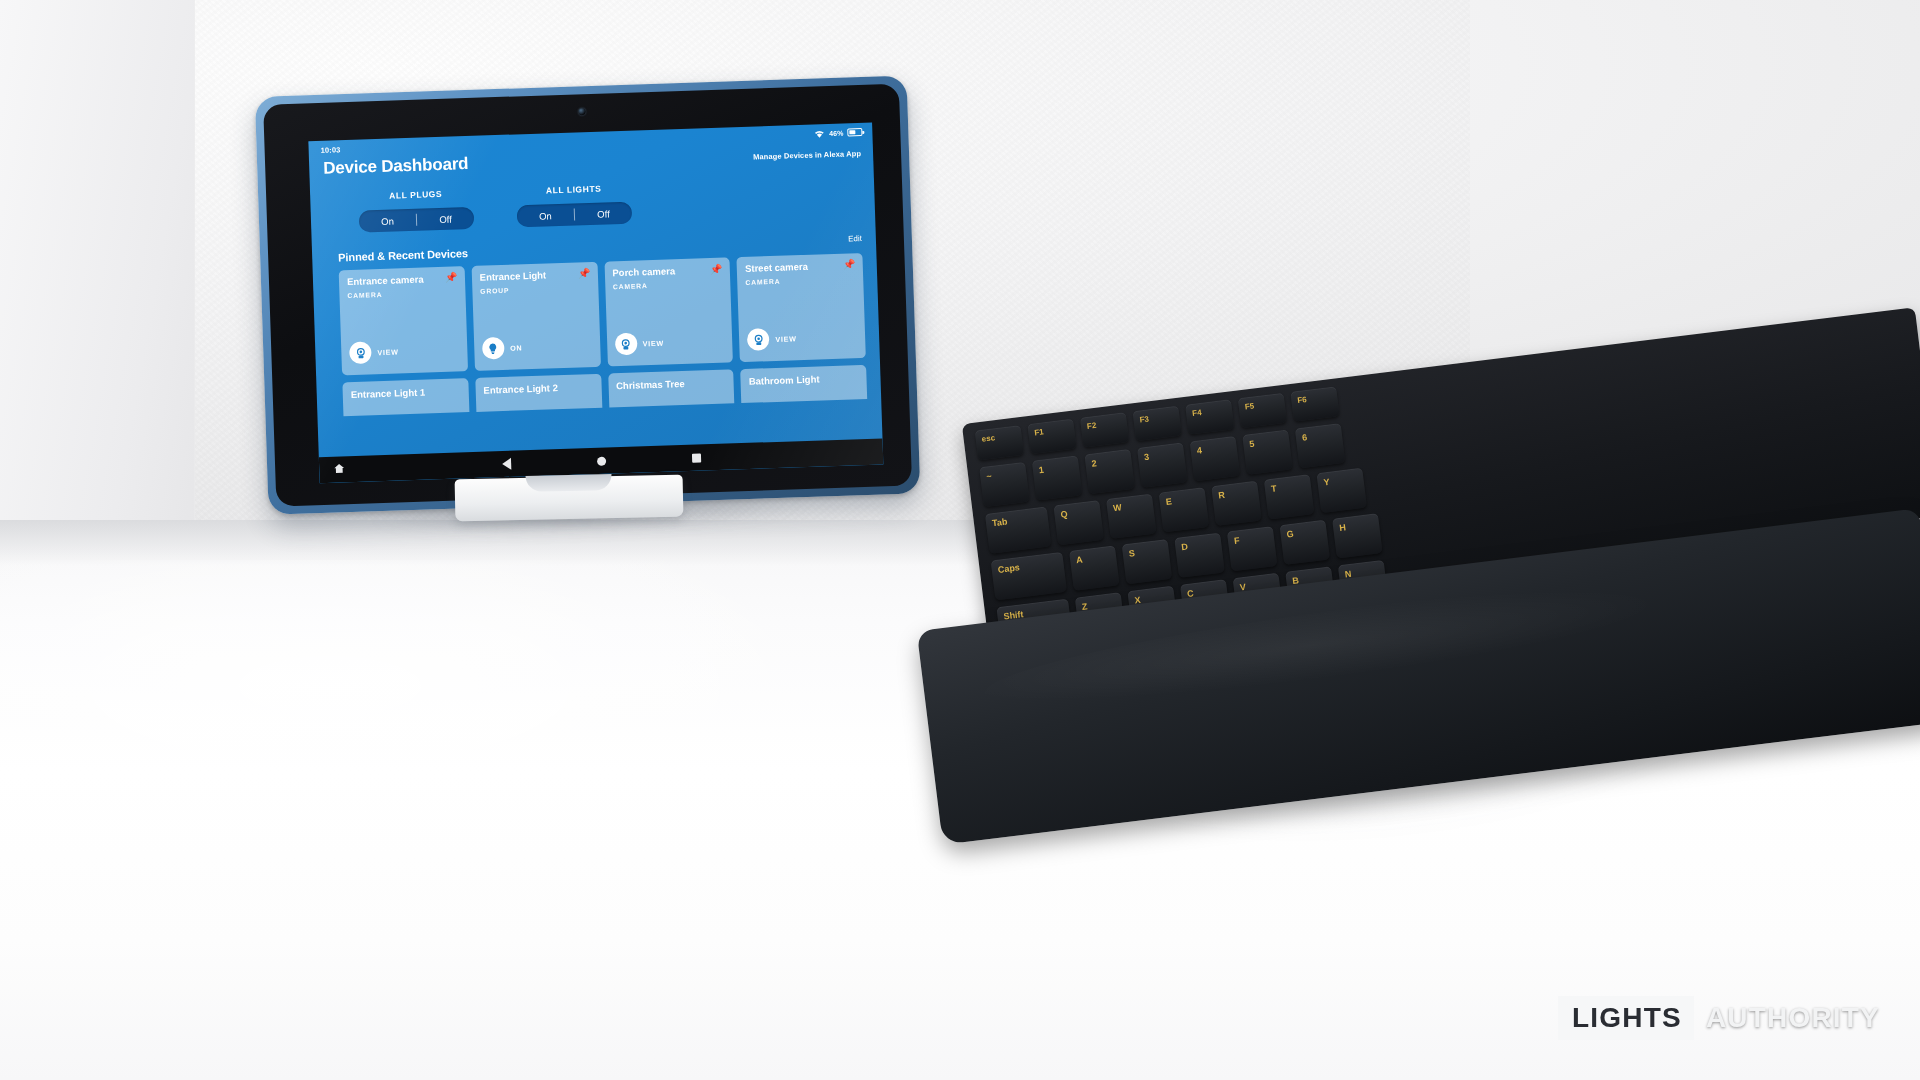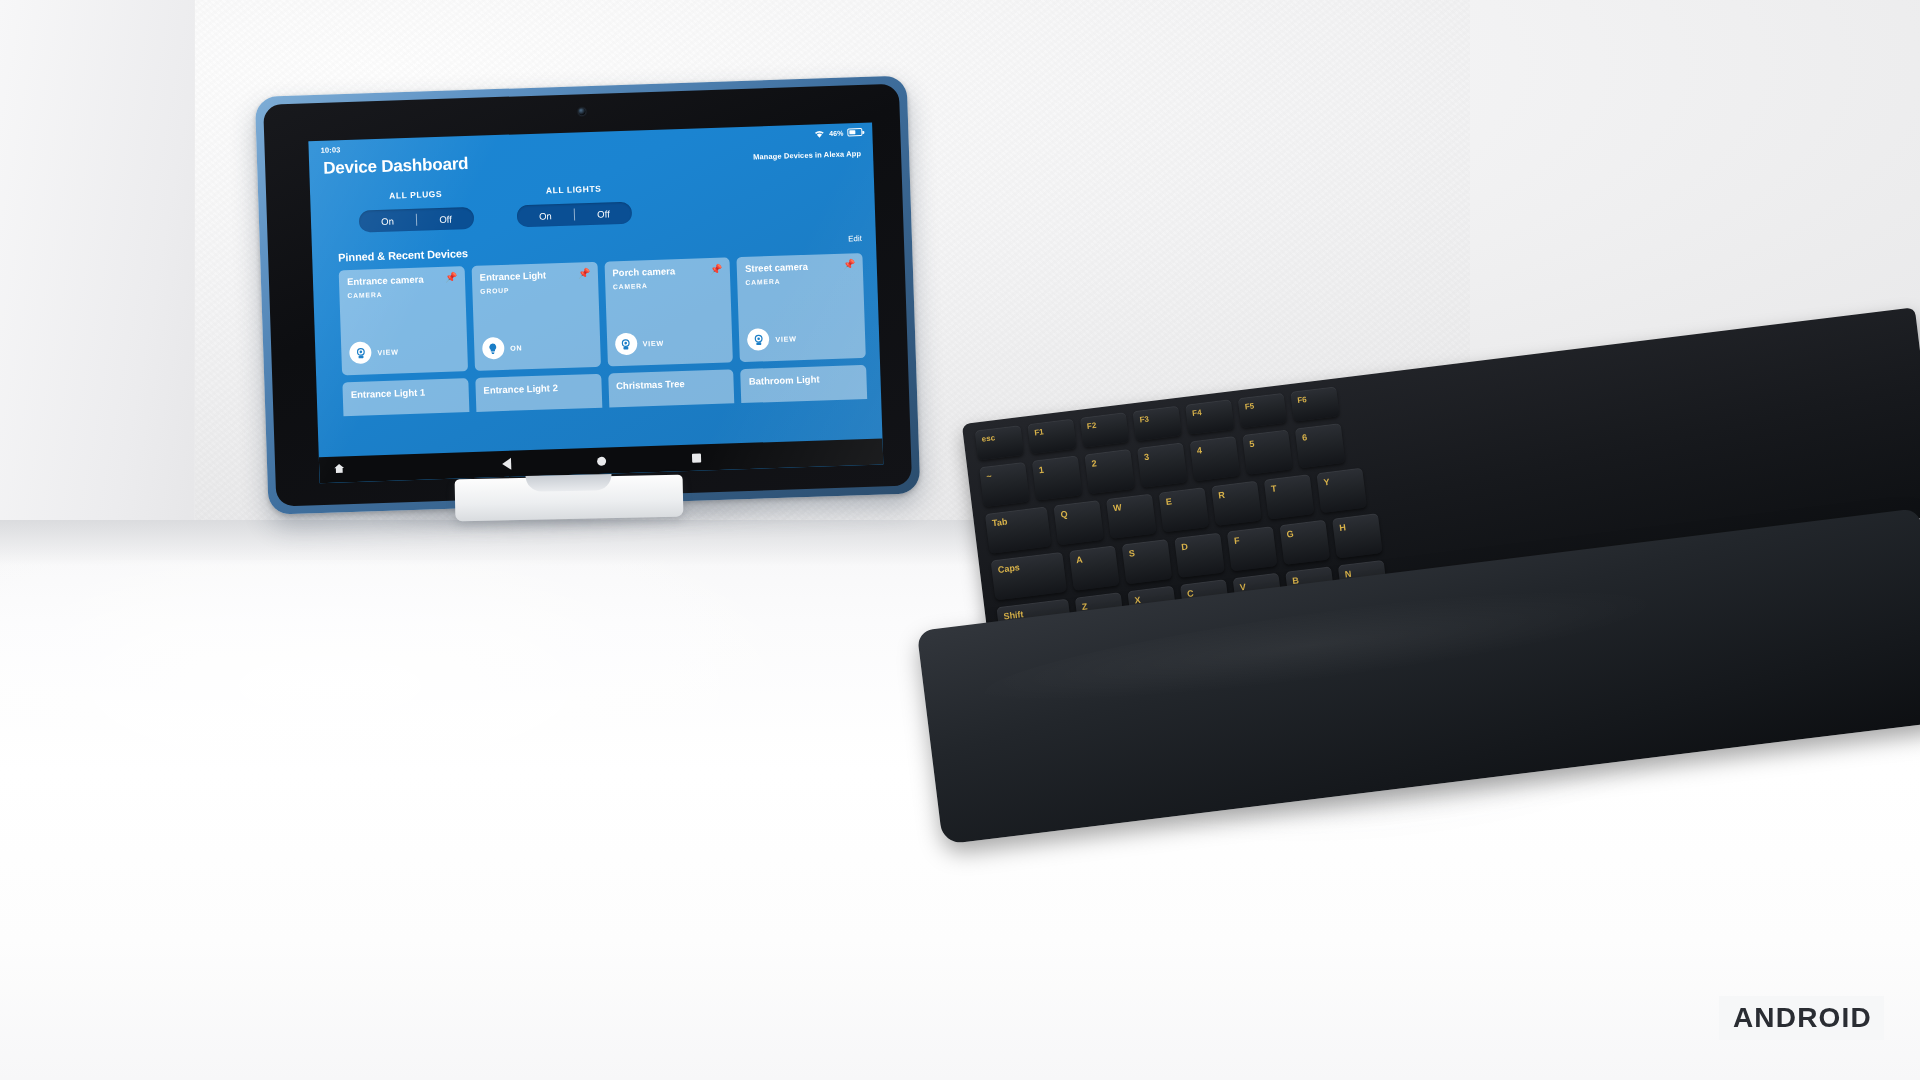--- a/index.html
+++ b/index.html
@@ -484,16 +484,17 @@
         <span class="key">B</span>
         <span class="key">N</span>
       </div>
     </div>
     <div class="palmrest">
       <div class="palmrest-hl"></div>
     </div>
   </div>
 
   <div class="watermark">
-    <span class="wm-a">ANDROID</span>
+    <span class="wm-a">LIGHTS</span>
+    <span class="wm-b">AUTHORITY</span>
   </div>
 
 </div>
 
 </body></html>

